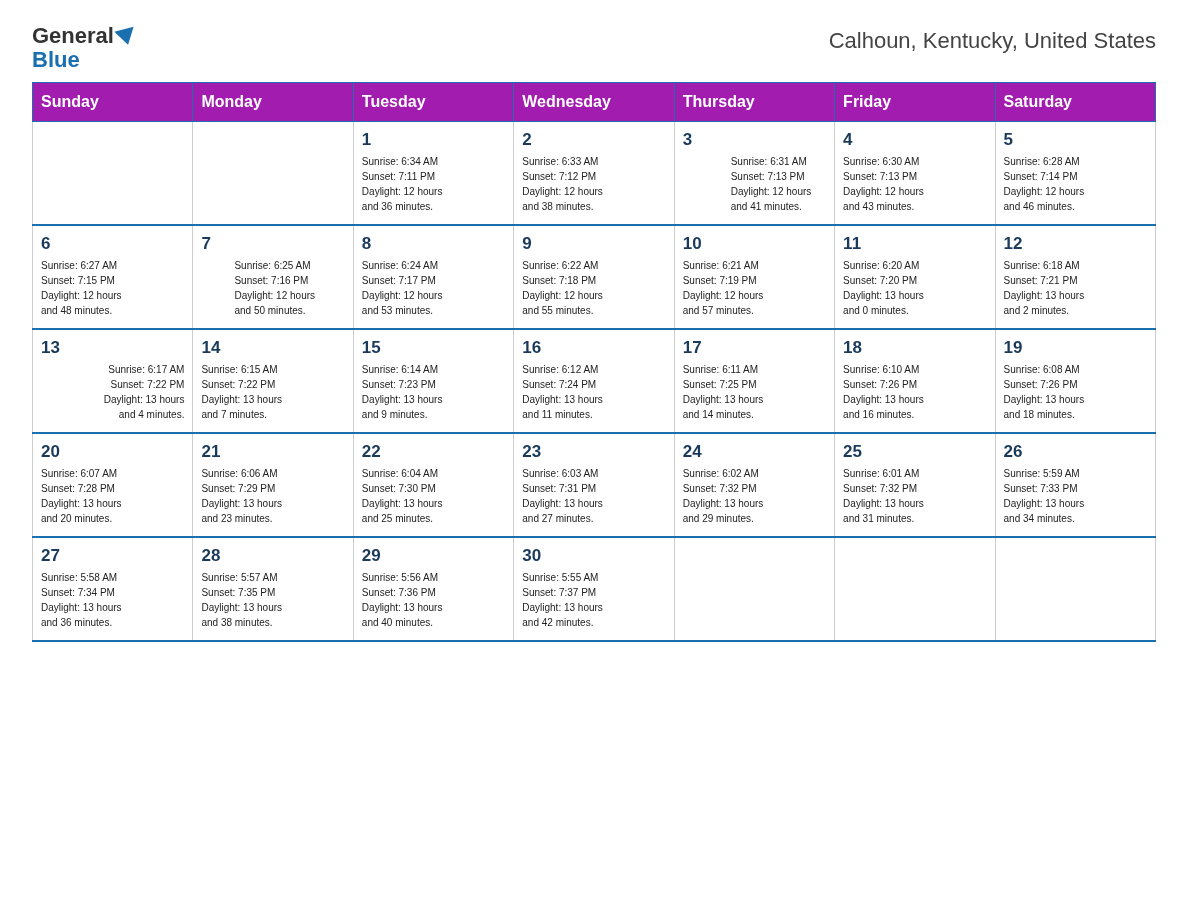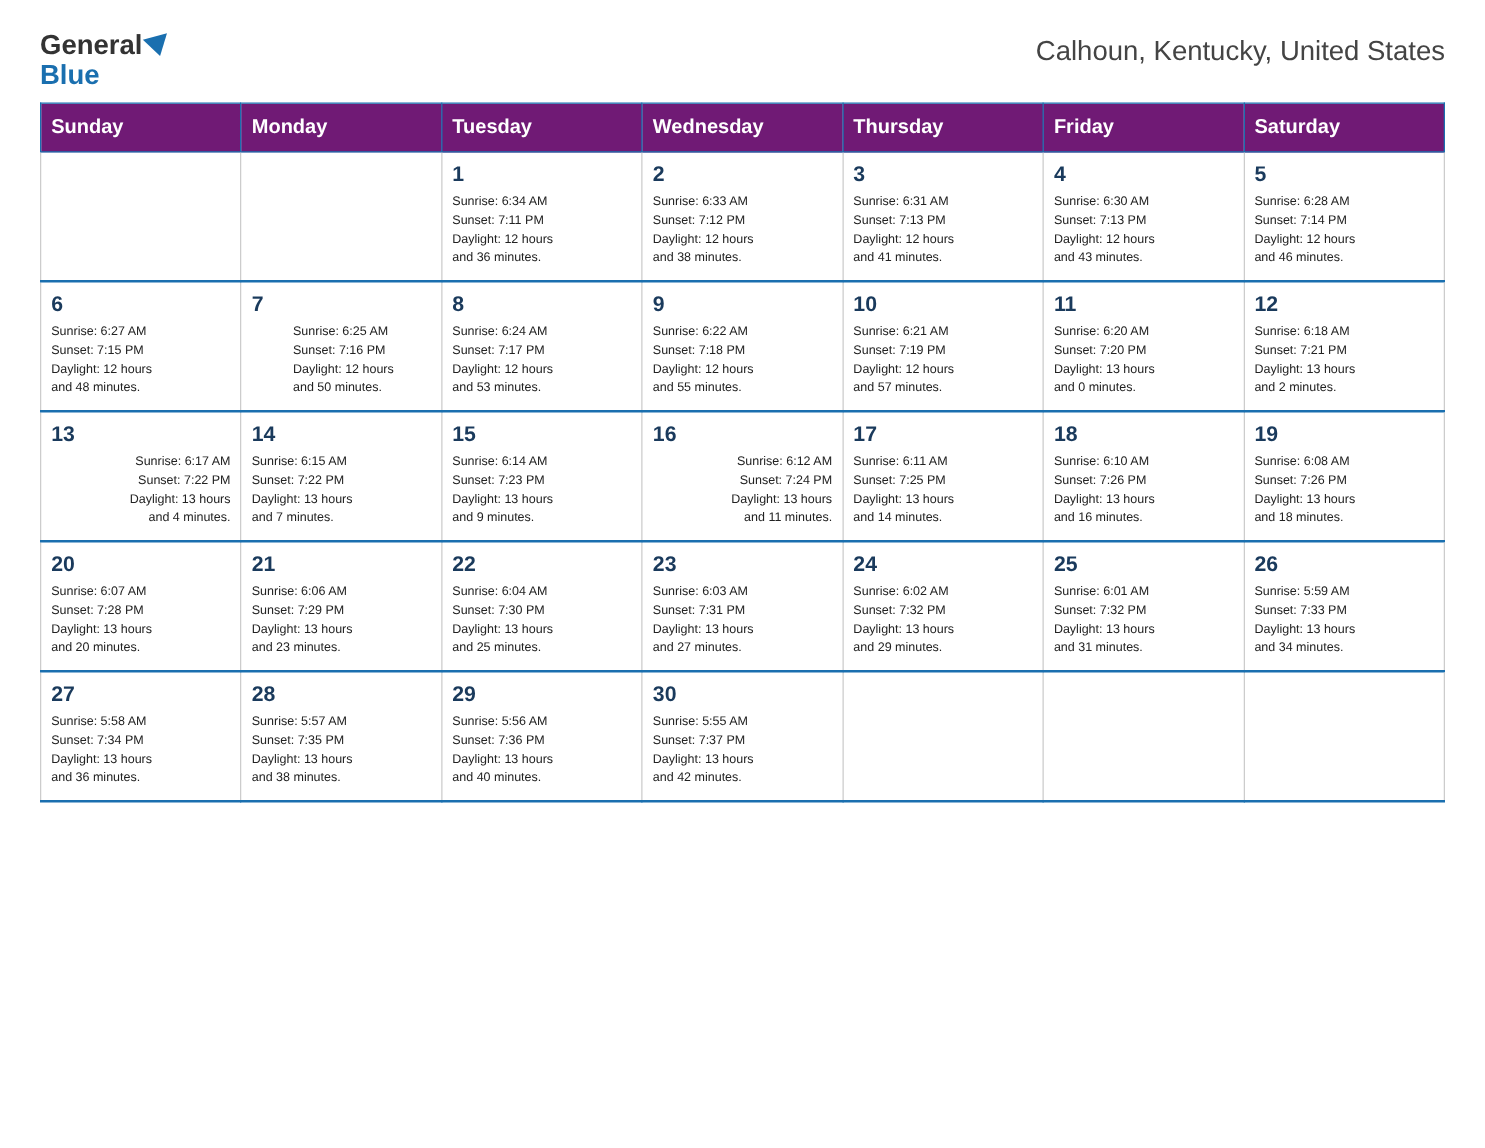--- a/index.html
+++ b/index.html
@@ -55,21 +55,21 @@
       font-size: 22px;
       color: #444;
       margin-top: 4px;
     }
     .calendar {
       width: 100%;
       border-collapse: collapse;
       margin-top: 10px;
     }
     .calendar thead tr th {
-      background-color: #701a75;
+      background-color: #a21caf;
       color: #fff;
       font-size: 16px;
       font-weight: bold;
       padding: 10px 8px;
       text-align: left;
       border: 1px solid #1a6faf;
     }
     .calendar tbody tr td {
       vertical-align: top;
       padding: 8px 8px 10px 8px;
@@ -147,21 +147,21 @@
         </td>
         <td>
           <span class="day-number">2</span>
           <div class="day-info" style="white-space: pre-line;">Sunrise: 6:33 AM
 Sunset: 7:12 PM
 Daylight: 12 hours
 and 38 minutes.</div>
         </td>
         <td>
           <span class="day-number">3</span>
-          <div class="day-info" style="white-space: pre-line;">Sunrise: 6:31 AM
+          <div class="day-info" style="white-space: pre-line; margin-left: 48px;">Sunrise: 6:31 AM
 Sunset: 7:13 PM
 Daylight: 12 hours
 and 41 minutes.</div>
         </td>
         <td>
           <span class="day-number">4</span>
           <div class="day-info" style="white-space: pre-line;">Sunrise: 6:30 AM
 Sunset: 7:13 PM
 Daylight: 12 hours
 and 43 minutes.</div>
@@ -242,21 +242,21 @@
         </td>
         <td>
           <span class="day-number">15</span>
           <div class="day-info" style="white-space: pre-line;">Sunrise: 6:14 AM
 Sunset: 7:23 PM
 Daylight: 13 hours
 and 9 minutes.</div>
         </td>
         <td>
           <span class="day-number">16</span>
-          <div class="day-info" style="white-space: pre-line; text-align: right;">Sunrise: 6:12 AM
+          <div class="day-info" style="white-space: pre-line;">Sunrise: 6:12 AM
 Sunset: 7:24 PM
 Daylight: 13 hours
 and 11 minutes.</div>
         </td>
         <td>
           <span class="day-number">17</span>
           <div class="day-info" style="white-space: pre-line;">Sunrise: 6:11 AM
 Sunset: 7:25 PM
 Daylight: 13 hours
 and 14 minutes.</div>

